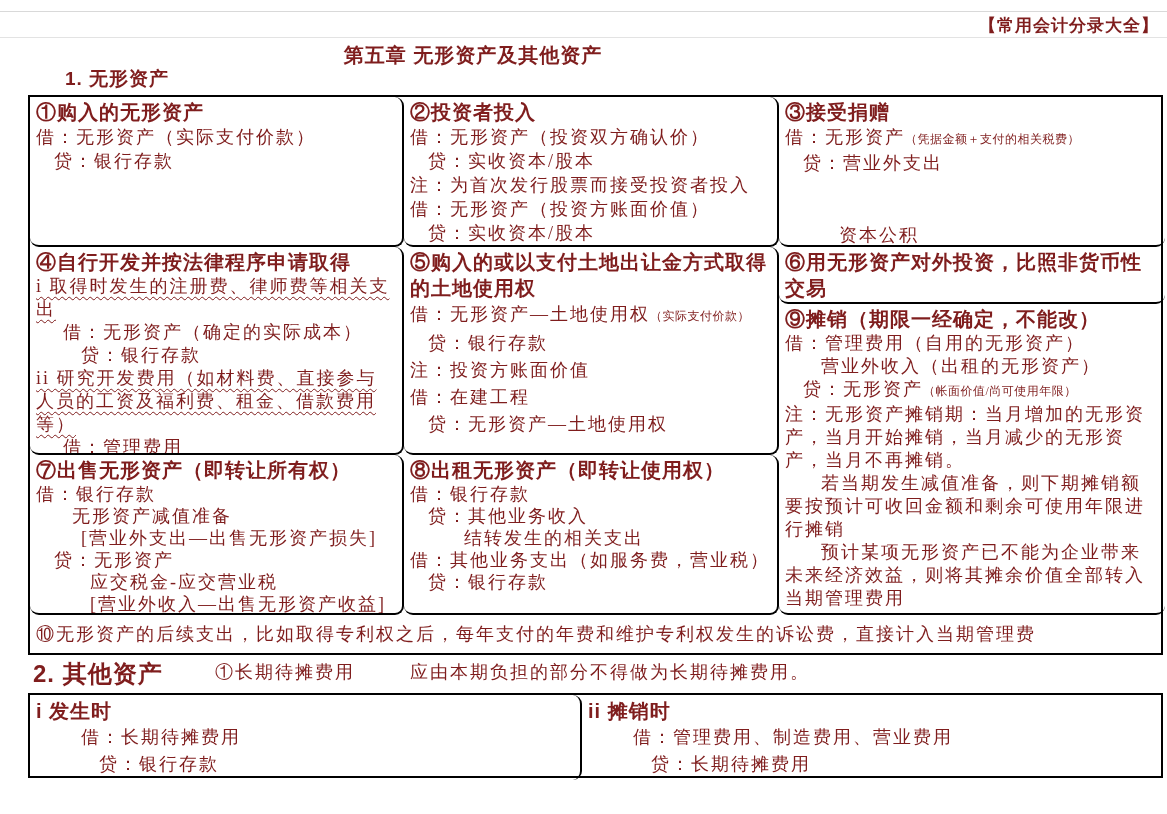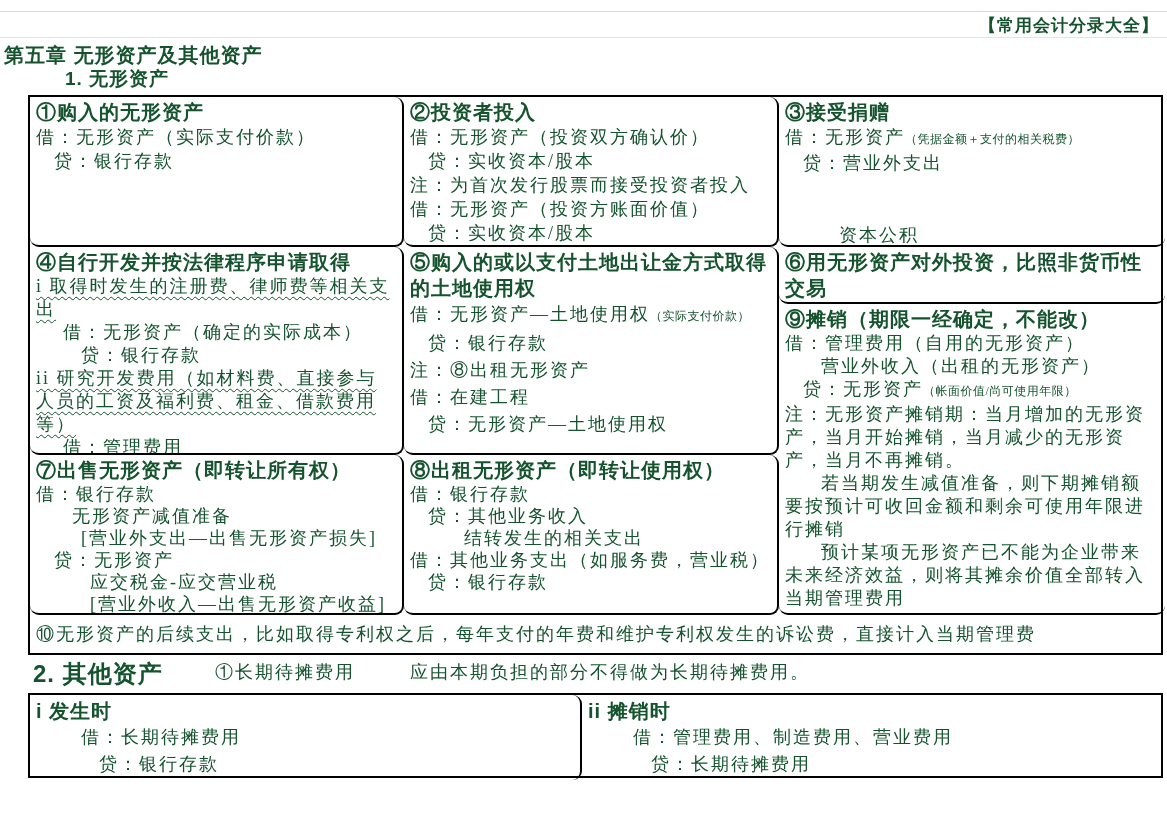--- a/index.html
+++ b/index.html
@@ -1,33 +1,34 @@
 <!DOCTYPE html>
 <html><head>
 <meta charset="utf-8">
 <style>
   html,body{margin:0;padding:0;background:#ffffff;}
   .page{
     position:relative;
     width:1167px;height:814px;
     background:#fff;
-    color:#14532d;
+    color:#7f1d1d;
     font-family:"Liberation Serif", serif;
     overflow:hidden;
   }
   .rule{position:absolute;left:0;width:1167px;height:0;border-top:1px solid #d9d9d9;}
   .rule-top{top:11px;}
   .rule-under-badge{top:37px;border-top-color:#e3e3e3;}
   .badge{
     position:absolute;top:14px;right:8px;
     font-family:"Liberation Sans",sans-serif;
     font-weight:bold;font-size:17px;letter-spacing:1px;
   }
   .title{
-    position:absolute;top:42px;left:4px;width:924px;
+    position:absolute;top:42px;left:11px;width:924px;
+    text-align:center;
     font-family:"Liberation Sans",sans-serif;
     font-weight:bold;font-size:20px;letter-spacing:1px;
   }
   .s1{
     position:absolute;top:66px;left:65px;
     font-family:"Liberation Sans",sans-serif;
     font-weight:bold;font-size:19px;letter-spacing:1px;
   }
   
   .t1{
@@ -138,21 +139,21 @@
           <div class="line" style="padding-left: 2.5em;"><span>贷：银行存款</span></div>
           <div class="line wavy"><span>ii 研究开发费用（如材料费、直接参与人员的工资及福利费、租金、借款费用等）</span></div>
           <div class="line" style="padding-left: 1.5em;"><span>借：管理费用</span></div>
         </div>
     </div>
     <div class="cell c5">
       <div class="h">⑤购入的或以支付土地出让金方式取得的土地使用权</div>
       <div>
           <div class="line"><span>借：无形资产—土地使用权</span><span class="small">（实际支付价款）</span></div>
           <div class="line" style="padding-left: 1em;"><span>贷：银行存款</span></div>
-          <div class="line"><span>注：⑧出租无形资产</span></div>
+          <div class="line"><span>注：投资方账面价值</span></div>
           <div class="line"><span>借：在建工程</span></div>
           <div class="line" style="padding-left: 1em;"><span>贷：无形资产—土地使用权</span></div>
         </div>
     </div>
     <div class="cell c6">
       <div class="h">⑥用无形资产对外投资，比照非货币性交易</div>
     </div>
     <div class="cell c9">
       <div class="h">⑨摊销（期限一经确定，不能改）</div>
       <div>

